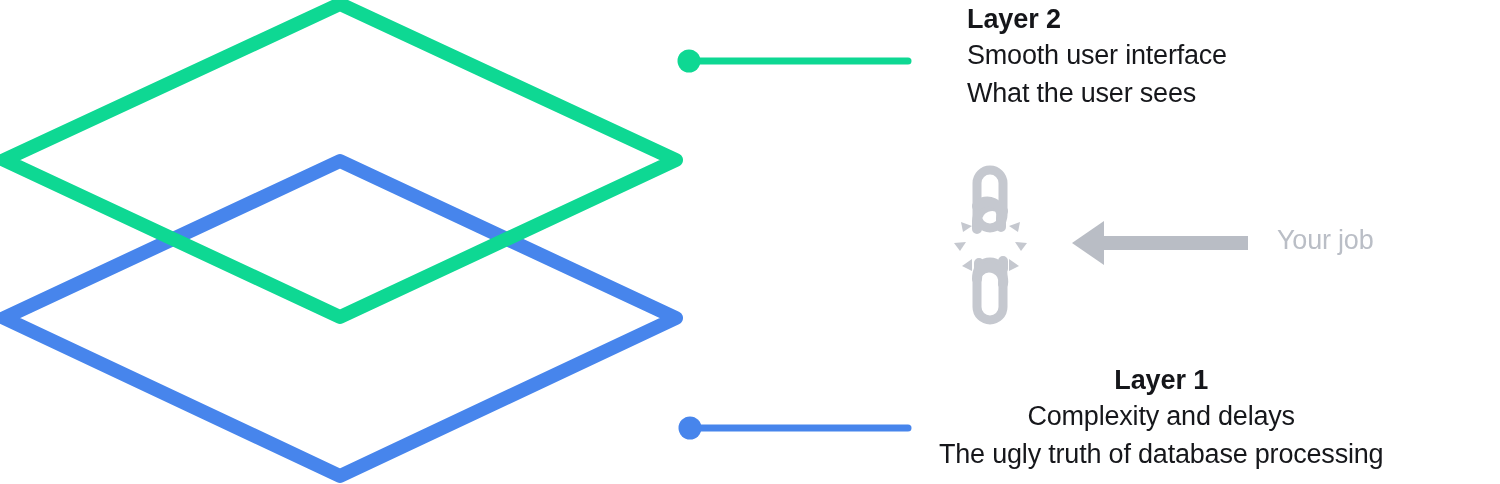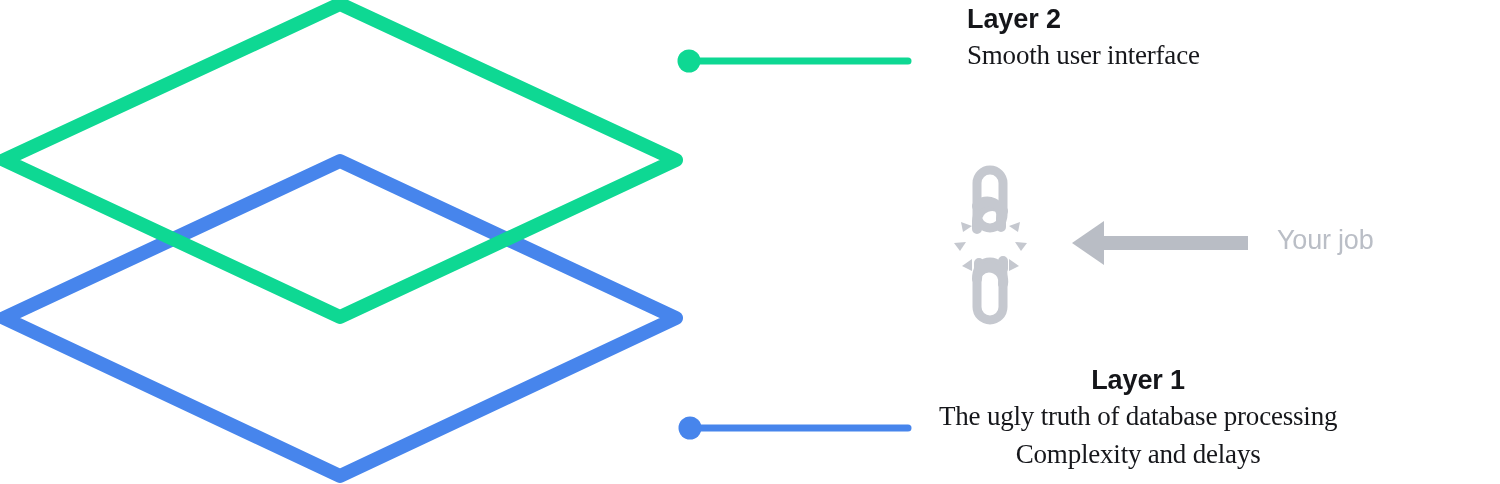--- a/index.html
+++ b/index.html
@@ -41,21 +41,20 @@
     color: #15161a;
     line-height: 33px;
     letter-spacing: -0.1px;
   }
   .label-line {
     font-size: 27px;
     font-weight: normal;
     color: #16171b;
     line-height: 38px;
     letter-spacing: -0.2px;
-    font-family: Liberation Serif, serif;
   }
 
   #your-job-text {
     position: absolute;
     left: 1277px;
     top: 225px;
     font-size: 27px;
     font-weight: normal;
     color: #babec6;
     letter-spacing: -0.2px;
@@ -124,23 +123,24 @@
       <path d="M 972 259 l -10 7 l 10 5 Z"></path>
       <path d="M 1009 226 l 11 -4 l -2 10 Z"></path>
       <path d="M 1015 242 l 12 1 l -6 8 Z"></path>
       <path d="M 1009 259 l 10 7 l -10 5 Z"></path>
     </g>
   </svg>
 
   <div class="label-block" id="label-top">
     <div class="label-title">Layer 2</div>
     <div class="label-line">Smooth user interface</div>
+    <div class="label-line">What the user sees</div>
   </div>
 
   <div class="label-block" id="label-bottom">
     <div class="label-title">Layer 1</div>
+    <div class="label-line">Complexity and delays</div>
     <div class="label-line">The ugly truth of database processing</div>
-    <div class="label-line">Complexity and delays</div>
   </div>
 
   <div id="your-job-text">Your job</div>
 
 </div>
 
 </body></html>

